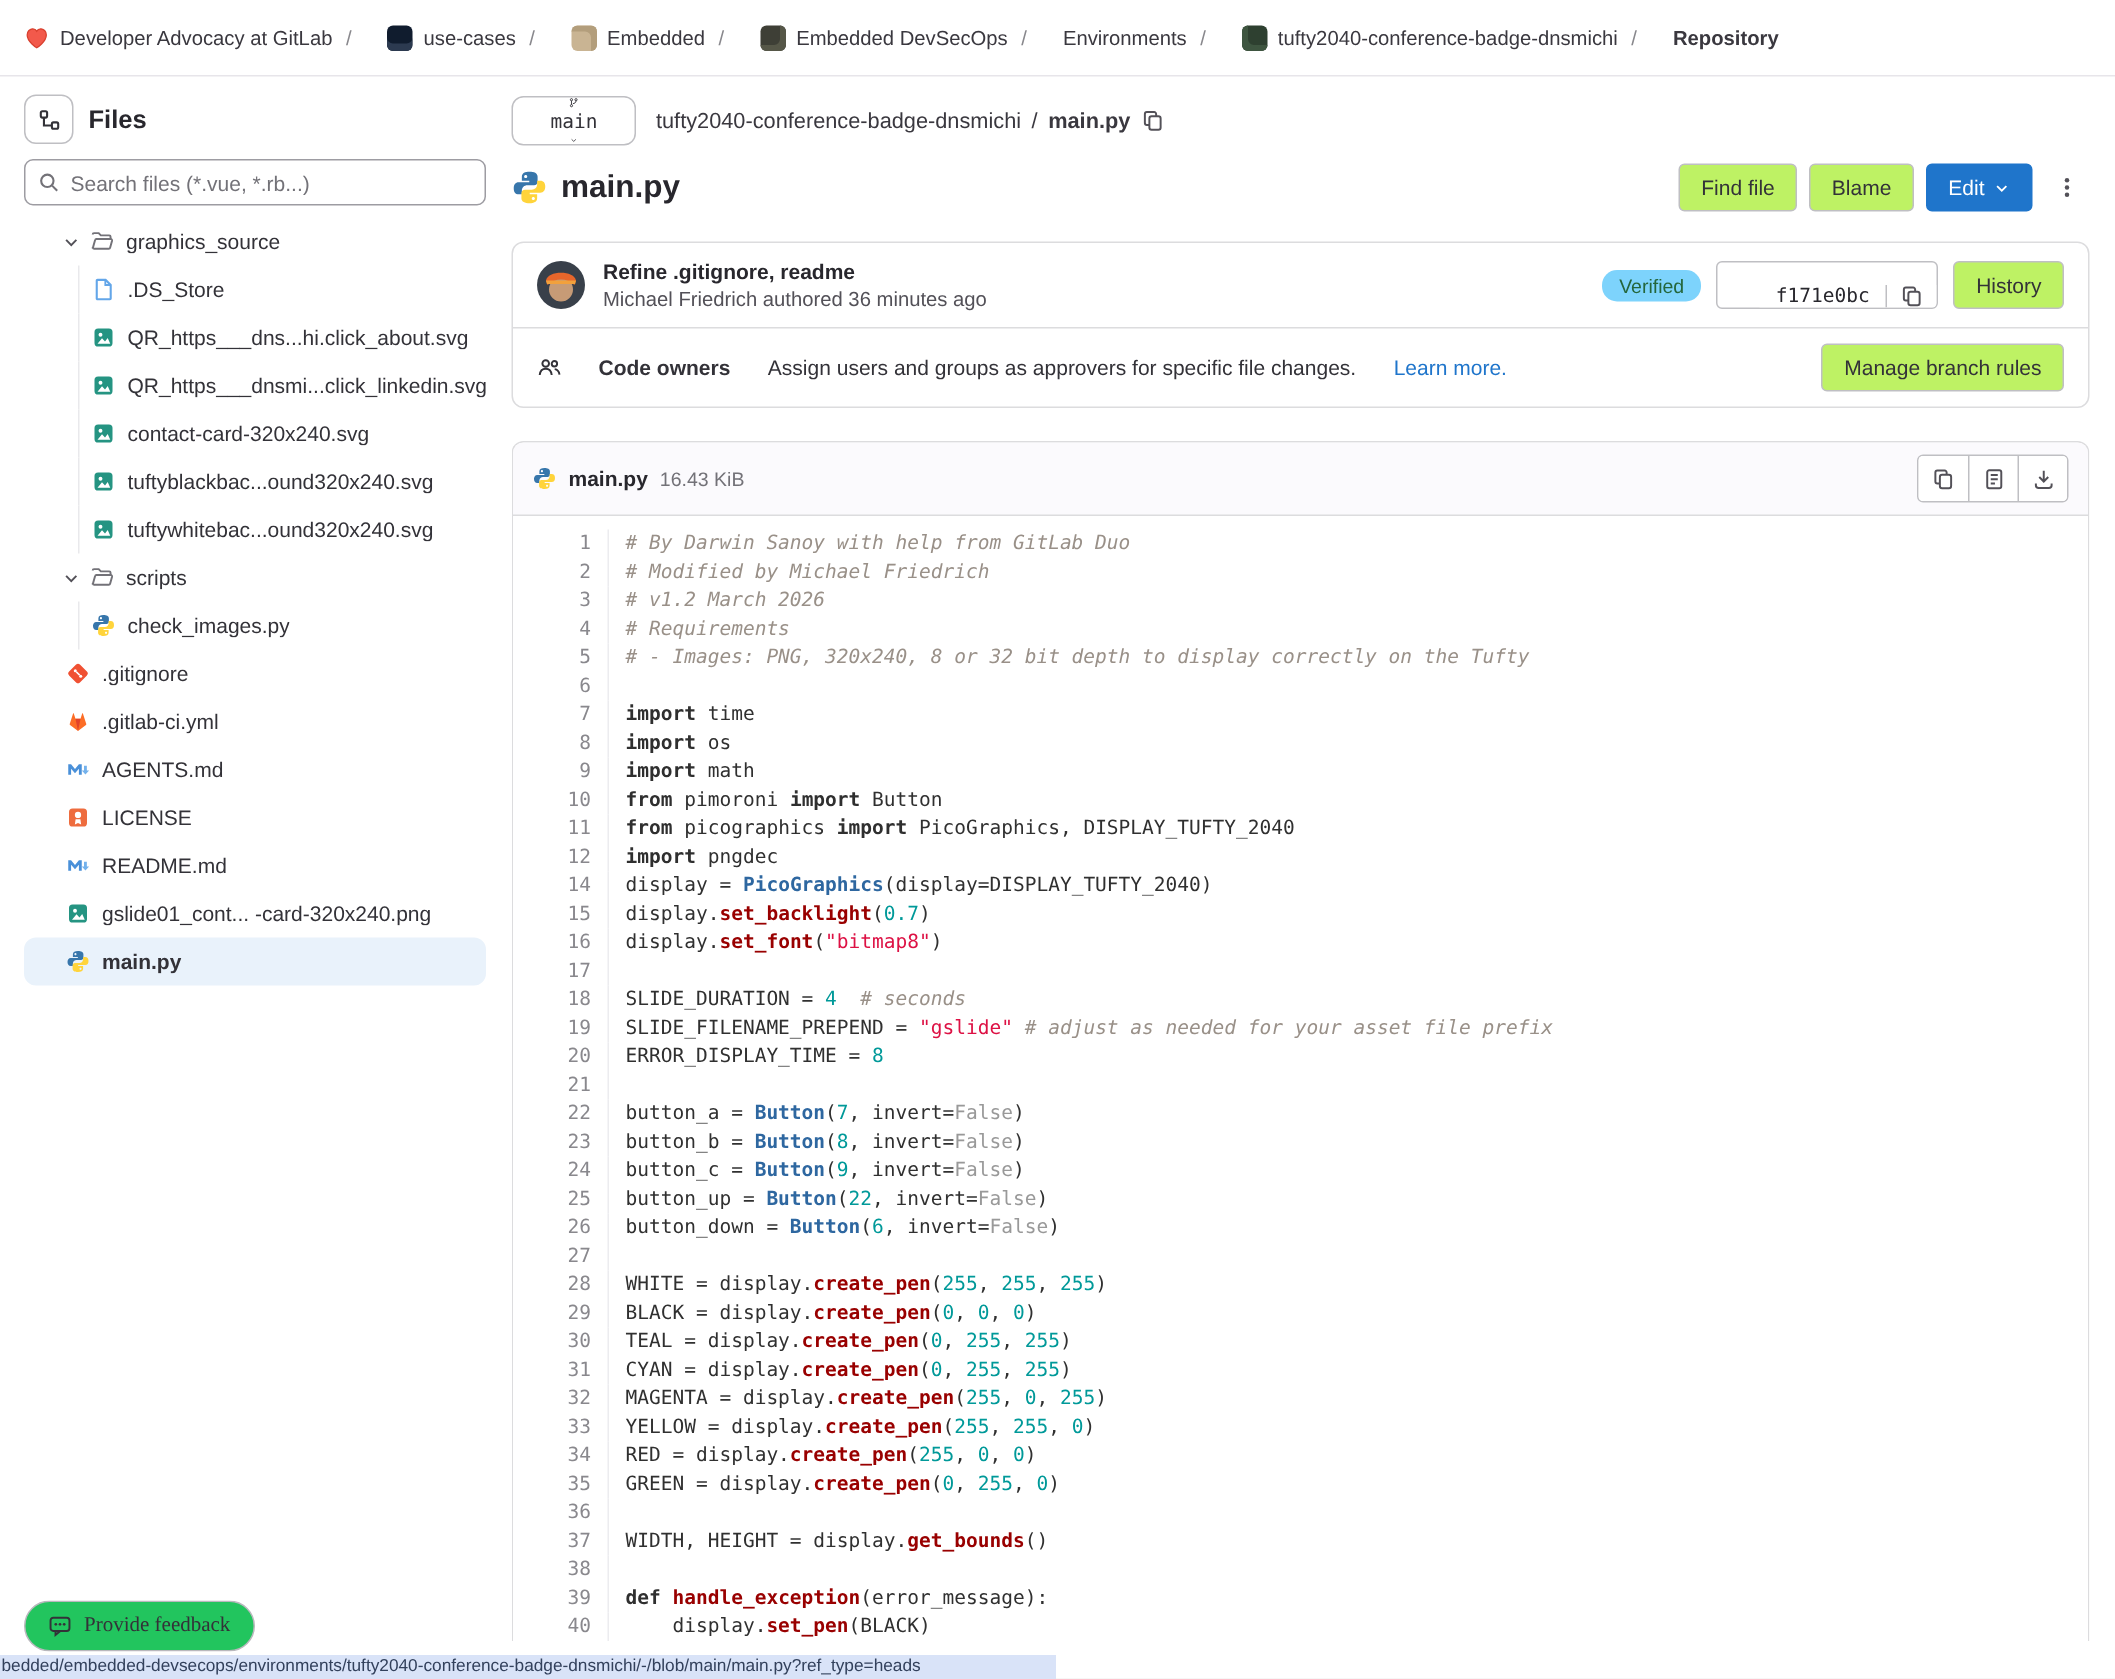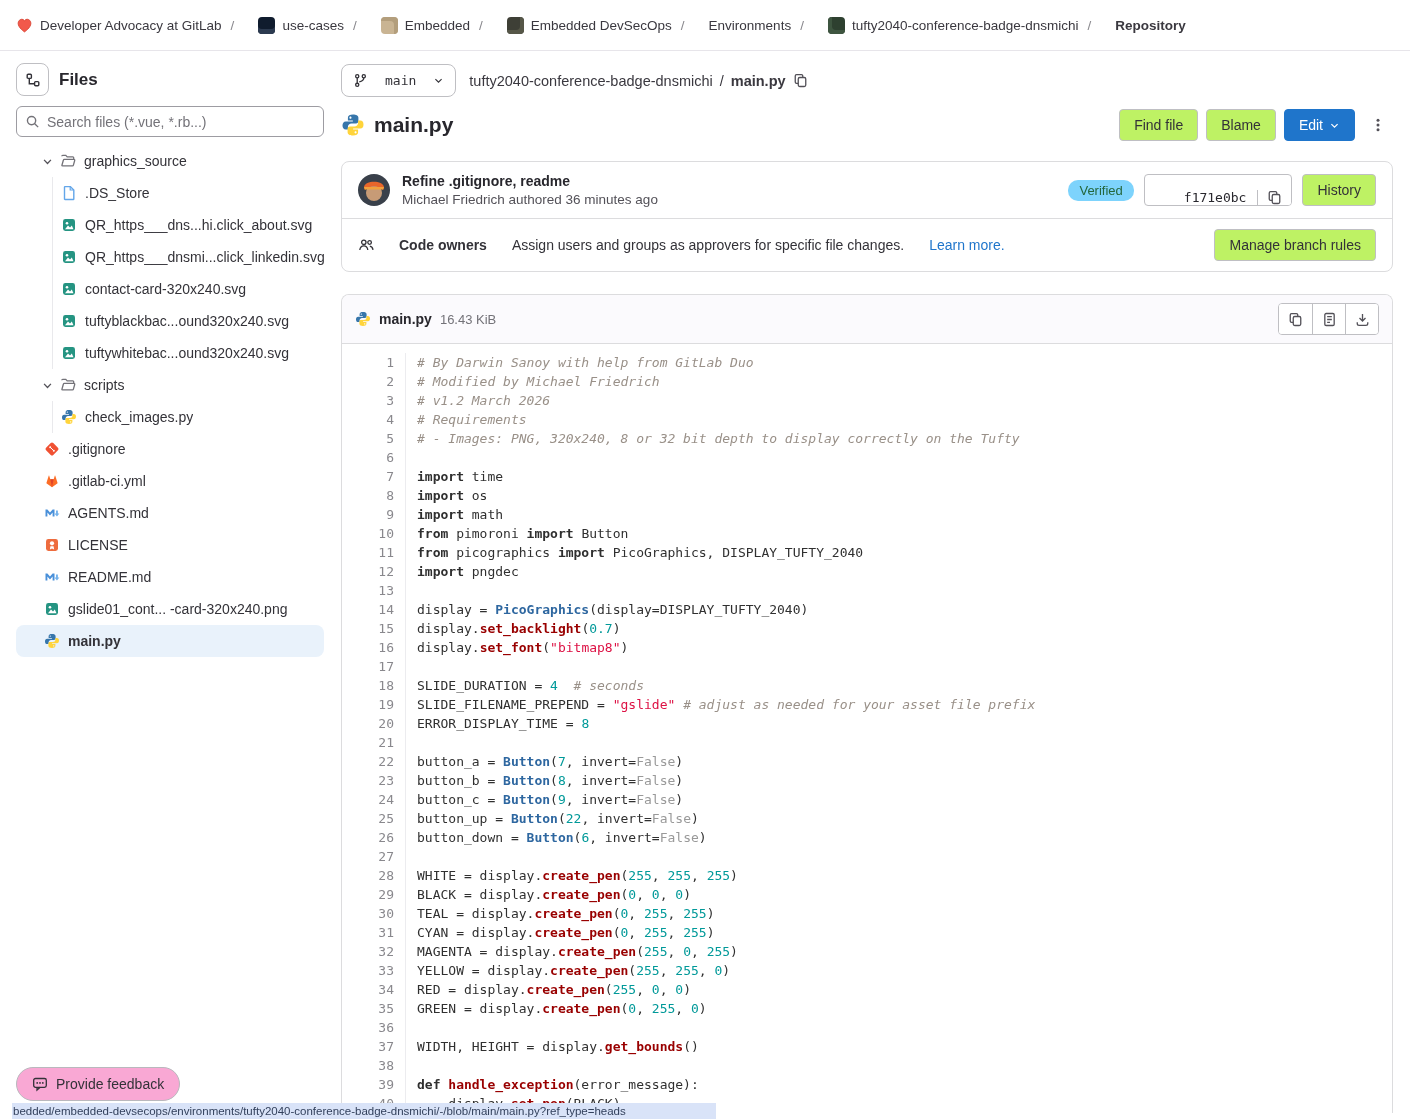--- a/index.html
+++ b/index.html
@@ -36,22 +36,22 @@
   .tree-row.folder .chev { width:14px; margin-right:6px; display:grid; place-items:center; }
   .tree-row.child { padding-left:45px; }
   .tree-row.child::before { content:""; position:absolute; left:36px; top:0; bottom:0; width:1px; background:#e9e9ec; }
   .tree-row.rootfile { padding-left:28px; }
   .tree-row .ticon { width:16px; height:16px; margin-right:8px; flex:0 0 auto; display:grid; place-items:center; }
   .tree-row.selected { background:#e9f2fb; font-weight:700; }
   .tree-label { white-space:nowrap; overflow:hidden; }
 
   
   .branch-row { display:flex; align-items:center; gap:13px; margin-bottom:12px; }
-  .branch-btn { height:33px; border:1px solid #bfbfc3; border-radius:8px; background:#fff; padding:0 11px;
-    display:flex; align-items:center; gap:17px; font-family:"DejaVu Sans Mono",monospace; font-size:13px; color:#333238; cursor:pointer; }
+  .branch-btn { height:33px; border:1px solid #bfbfc3; border-radius:8px; background:#fff; padding:0 25px;
+    display:flex; align-items:center; gap:2px; font-family:"DejaVu Sans Mono",monospace; font-size:13px; color:#333238; cursor:pointer;flex-direction:column; }
   .path { font-size:14.5px; color:#3a383f; display:flex; align-items:center; gap:7px; }
   .path b { font-weight:700; }
   .title-row { display:flex; align-items:center; margin:10px 0 20px 0; }
   .title-left { display:flex; align-items:center; gap:9px; }
   .page-title { font-size:21px; font-weight:700; }
   .title-actions { margin-left:auto; display:flex; align-items:center; gap:8px; }
   .btn { height:32px; padding:0 14px; border-radius:4px; border:1px solid #bfbfc3; background:#bef264;
     font-size:14px; color:#333238; font-family:inherit; cursor:pointer; display:inline-flex; align-items:center; gap:6px; }
   .btn-primary { background:#1f75cb; border-color:#1f75cb; color:#fff; }
   .kebab-btn { width:30px; height:32px; border:none; background:transparent; display:grid; place-items:center; cursor:pointer; }
@@ -88,23 +88,23 @@
   .tk-c { color:#999088; font-style:italic; }
   .tk-k { font-weight:700; color:#2f2f2f; }
   .tk-nc { font-weight:700; color:#2e67a0; }
   .tk-nf { font-weight:700; color:#990000; }
   .tk-s { color:#dd1144; }
   .tk-m { color:#009999; }
   .tk-bp { color:#999999; }
 
   
   .feedback-btn { position:fixed; left:16px; bottom:18px; height:34px; padding:0 15px; border-radius:17px;
-    border:1px solid #b9b8bd; background:#f9a8d4; font-size:14px; color:#333238; font-family:Liberation Sans, sans-serif;
+    border:1px solid #b9b8bd; background:#22c55e; font-size:14px; color:#333238; font-family:Liberation Serif, serif;
     display:flex; align-items:center; gap:8px; cursor:pointer; }
-  .statusbar { position:fixed; left:12px; bottom:0; height:16px; width:704px; background:#d9e3f8;
+  .statusbar { position:fixed; left:0; bottom:0; height:16px; width:704px; background:#d9e3f8;
     color:#33415c; font-size:11.5px; display:flex; align-items:center; padding:0 6px 0 1px;
     white-space:nowrap; overflow:hidden; }
 </style>
 </head>
 <body>
 
 <header class="topbar">
   <ul class="crumbs" id="breadcrumb">
       <li class="crumb">
         <svg width="17" height="17" viewBox="0 0 16 16">
@@ -483,21 +483,20 @@
           <div class="code-line"><span class="ln">3</span><span class="lc"><span class="tk-c"># v1.2 March 2026</span></span></div>
           <div class="code-line"><span class="ln">4</span><span class="lc"><span class="tk-c"># Requirements</span></span></div>
           <div class="code-line"><span class="ln">5</span><span class="lc"><span class="tk-c"># - Images: PNG, 320x240, 8 or 32 bit depth to display correctly on the Tufty</span></span></div>
           <div class="code-line"><span class="ln">6</span><span class="lc"></span></div>
           <div class="code-line"><span class="ln">7</span><span class="lc"><span class="tk-k">import</span><span> time</span></span></div>
           <div class="code-line"><span class="ln">8</span><span class="lc"><span class="tk-k">import</span><span> os</span></span></div>
           <div class="code-line"><span class="ln">9</span><span class="lc"><span class="tk-k">import</span><span> math</span></span></div>
           <div class="code-line"><span class="ln">10</span><span class="lc"><span class="tk-k">from</span><span> pimoroni </span><span class="tk-k">import</span><span> Button</span></span></div>
           <div class="code-line"><span class="ln">11</span><span class="lc"><span class="tk-k">from</span><span> picographics </span><span class="tk-k">import</span><span> PicoGraphics, DISPLAY_TUFTY_2040</span></span></div>
           <div class="code-line"><span class="ln">12</span><span class="lc"><span class="tk-k">import</span><span> pngdec</span></span></div>
-          <div class="code-line"><span class="ln">13</span><span class="lc"></span></div>
           <div class="code-line"><span class="ln">14</span><span class="lc"><span>display = </span><span class="tk-nc">PicoGraphics</span><span>(display=DISPLAY_TUFTY_2040)</span></span></div>
           <div class="code-line"><span class="ln">15</span><span class="lc"><span>display.</span><span class="tk-nf">set_backlight</span><span>(</span><span class="tk-m">0.7</span><span>)</span></span></div>
           <div class="code-line"><span class="ln">16</span><span class="lc"><span>display.</span><span class="tk-nf">set_font</span><span>(</span><span class="tk-s">"bitmap8"</span><span>)</span></span></div>
           <div class="code-line"><span class="ln">17</span><span class="lc"></span></div>
           <div class="code-line"><span class="ln">18</span><span class="lc"><span>SLIDE_DURATION = </span><span class="tk-m">4</span><span>  </span><span class="tk-c"># seconds</span></span></div>
           <div class="code-line"><span class="ln">19</span><span class="lc"><span>SLIDE_FILENAME_PREPEND = </span><span class="tk-s">"gslide"</span><span> </span><span class="tk-c"># adjust as needed for your asset file prefix</span></span></div>
           <div class="code-line"><span class="ln">20</span><span class="lc"><span>ERROR_DISPLAY_TIME = </span><span class="tk-m">8</span></span></div>
           <div class="code-line"><span class="ln">21</span><span class="lc"></span></div>
           <div class="code-line"><span class="ln">22</span><span class="lc"><span>button_a = </span><span class="tk-nc">Button</span><span>(</span><span class="tk-m">7</span><span>, invert=</span><span class="tk-bp">False</span><span>)</span></span></div>
           <div class="code-line"><span class="ln">23</span><span class="lc"><span>button_b = </span><span class="tk-nc">Button</span><span>(</span><span class="tk-m">8</span><span>, invert=</span><span class="tk-bp">False</span><span>)</span></span></div>

